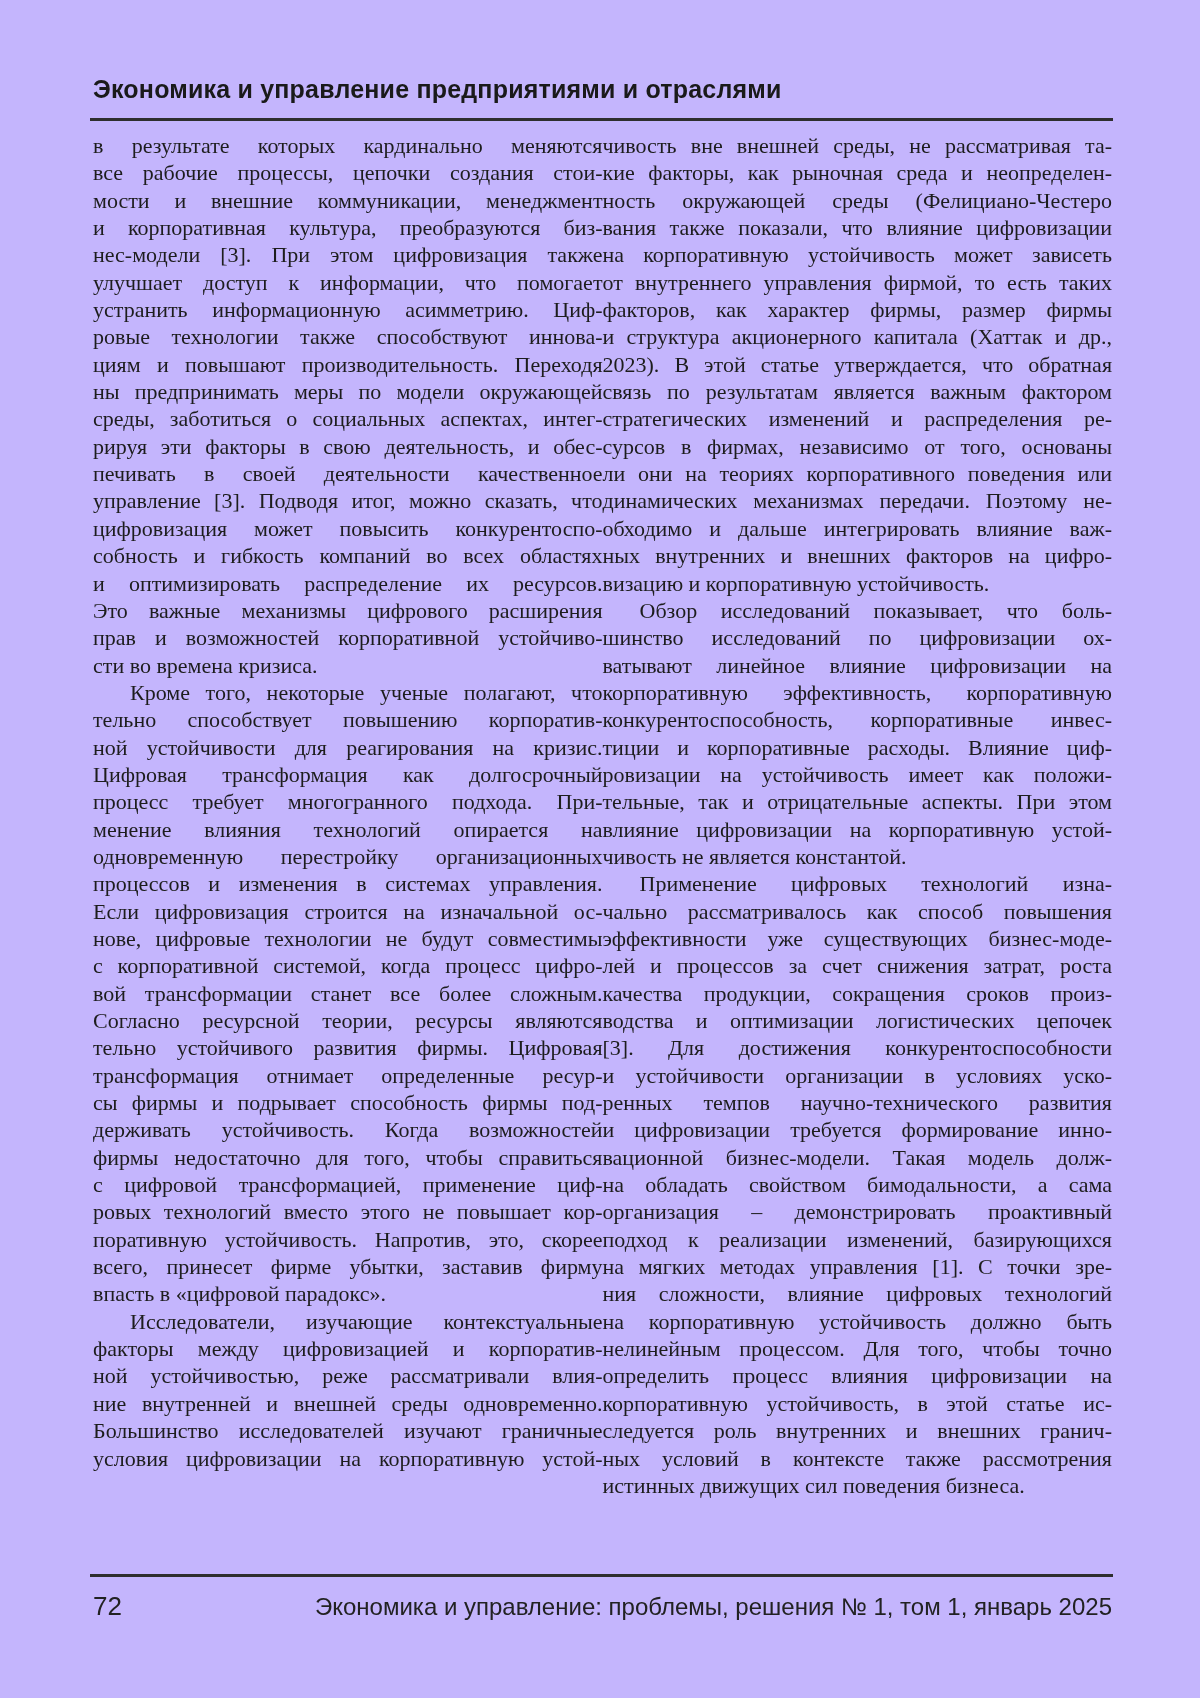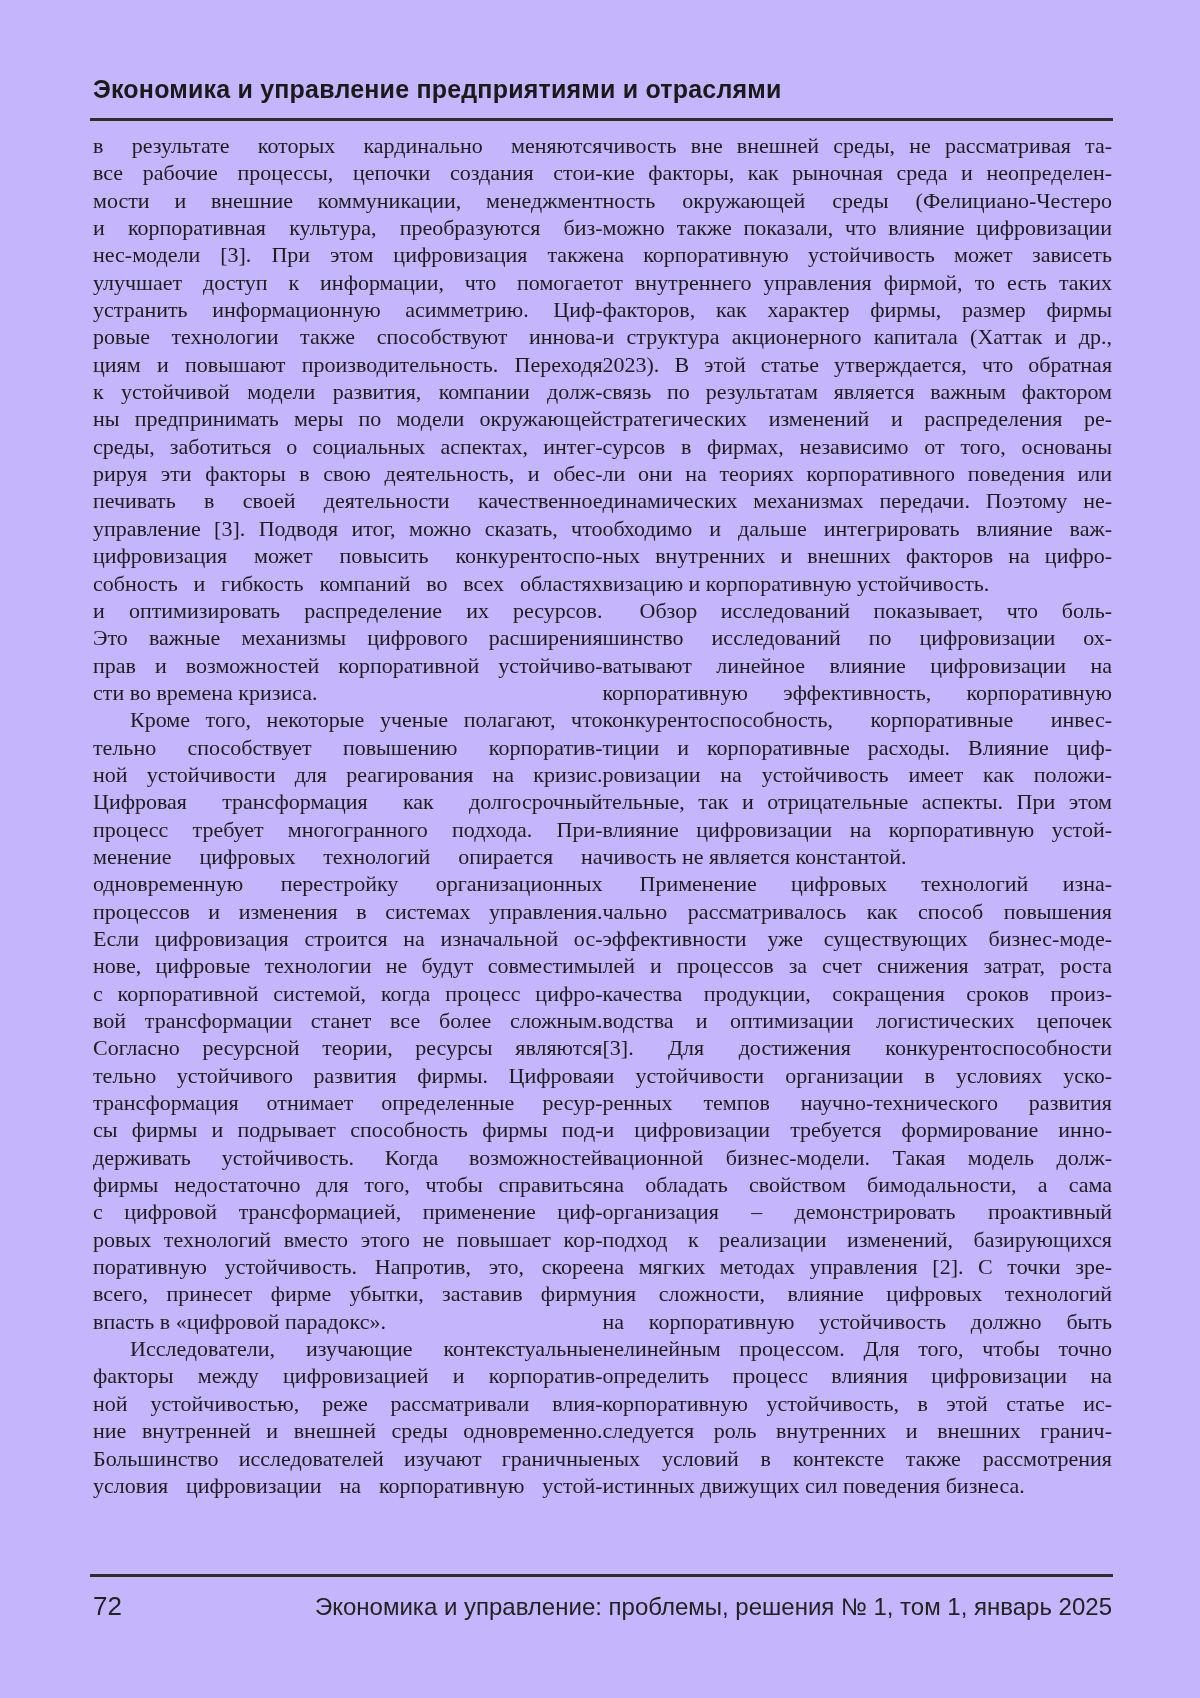--- a/index.html
+++ b/index.html
@@ -92,38 +92,37 @@
     <section class="col">
         <div class="line">в результате которых кардинально меняются</div>
         <div class="line">все рабочие процессы, цепочки создания стои-</div>
         <div class="line">мости и внешние коммуникации, менеджмент</div>
         <div class="line">и корпоративная культура, преобразуются биз-</div>
         <div class="line">нес-модели [3]. При этом цифровизация также</div>
         <div class="line">улучшает доступ к информации, что помогает</div>
         <div class="line">устранить информационную асимметрию. Циф-</div>
         <div class="line">ровые технологии также способствуют иннова-</div>
         <div class="line">циям и повышают производительность. Переходя</div>
-        <div class="line">к устойчивой модели развития, компании долж-</div>
         <div class="line">ны предпринимать меры по модели окружающей</div>
         <div class="line">среды, заботиться о социальных аспектах, интег-</div>
         <div class="line">рируя эти факторы в свою деятельность, и обес-</div>
         <div class="line">печивать в своей деятельности качественное</div>
         <div class="line">управление [3]. Подводя итог, можно сказать, что</div>
         <div class="line">цифровизация может повысить конкурентоспо-</div>
         <div class="line">собность и гибкость компаний во всех областях</div>
         <div class="line">и оптимизировать распределение их ресурсов.</div>
         <div class="line">Это важные механизмы цифрового расширения</div>
         <div class="line">прав и возможностей корпоративной устойчиво-</div>
         <div class="line para-end">сти во времена кризиса.</div>
         <div class="line indent">Кроме того, некоторые ученые полагают, что</div>
         <div class="line">тельно способствует повышению корпоратив-</div>
         <div class="line">ной устойчивости для реагирования на кризис.</div>
         <div class="line">Цифровая трансформация как долгосрочный</div>
         <div class="line">процесс требует многогранного подхода. При-</div>
-        <div class="line">менение цифровых технологий опирается на</div>
+        <div class="line">менение влияния технологий опирается на</div>
         <div class="line">одновременную перестройку организационных</div>
         <div class="line">процессов и изменения в системах управления.</div>
         <div class="line">Если цифровизация строится на изначальной ос-</div>
         <div class="line">нове, цифровые технологии не будут совместимы</div>
         <div class="line">с корпоративной системой, когда процесс цифро-</div>
         <div class="line">вой трансформации станет все более сложным.</div>
         <div class="line">Согласно ресурсной теории, ресурсы являются</div>
         <div class="line">тельно устойчивого развития фирмы. Цифровая</div>
         <div class="line">трансформация отнимает определенные ресур-</div>
         <div class="line">сы фирмы и подрывает способность фирмы под-</div>
@@ -138,21 +137,21 @@
         <div class="line">факторы между цифровизацией и корпоратив-</div>
         <div class="line">ной устойчивостью, реже рассматривали влия-</div>
         <div class="line">ние внутренней и внешней среды одновременно.</div>
         <div class="line">Большинство исследователей изучают граничные</div>
         <div class="line">условия цифровизации на корпоративную устой-</div>
       </section>
     <section class="col">
         <div class="line">чивость вне внешней среды, не рассматривая та-</div>
         <div class="line">кие факторы, как рыночная среда и неопределен-</div>
         <div class="line">ность окружающей среды (Фелициано-Честеро</div>
-        <div class="line">можно также показали, что влияние цифровизации</div>
+        <div class="line">вания также показали, что влияние цифровизации</div>
         <div class="line">на корпоративную устойчивость может зависеть</div>
         <div class="line">от внутреннего управления фирмой, то есть таких</div>
         <div class="line">факторов, как характер фирмы, размер фирмы</div>
         <div class="line">и структура акционерного капитала (Хаттак и др.,</div>
         <div class="line">2023). В этой статье утверждается, что обратная</div>
         <div class="line">связь по результатам является важным фактором</div>
         <div class="line">стратегических изменений и распределения ре-</div>
         <div class="line">сурсов в фирмах, независимо от того, основаны</div>
         <div class="line">ли они на теориях корпоративного поведения или</div>
         <div class="line">динамических механизмах передачи. Поэтому не-</div>
@@ -176,21 +175,21 @@
         <div class="line">качества продукции, сокращения сроков произ-</div>
         <div class="line">водства и оптимизации логистических цепочек</div>
         <div class="line">[3]. Для достижения конкурентоспособности</div>
         <div class="line">и устойчивости организации в условиях уско-</div>
         <div class="line">ренных темпов научно-технического развития</div>
         <div class="line">и цифровизации требуется формирование инно-</div>
         <div class="line">вационной бизнес-модели. Такая модель долж-</div>
         <div class="line">на обладать свойством бимодальности, а сама</div>
         <div class="line">организация – демонстрировать проактивный</div>
         <div class="line">подход к реализации изменений, базирующихся</div>
-        <div class="line">на мягких методах управления [2]. С точки зре-</div>
+        <div class="line">на мягких методах управления [1]. С точки зре-</div>
         <div class="line">ния сложности, влияние цифровых технологий</div>
         <div class="line">на корпоративную устойчивость должно быть</div>
         <div class="line">нелинейным процессом. Для того, чтобы точно</div>
         <div class="line">определить процесс влияния цифровизации на</div>
         <div class="line">корпоративную устойчивость, в этой статье ис-</div>
         <div class="line">следуется роль внутренних и внешних гранич-</div>
         <div class="line">ных условий в контексте также рассмотрения</div>
         <div class="line para-end">истинных движущих сил поведения бизнеса.</div>
       </section>
   </main>

